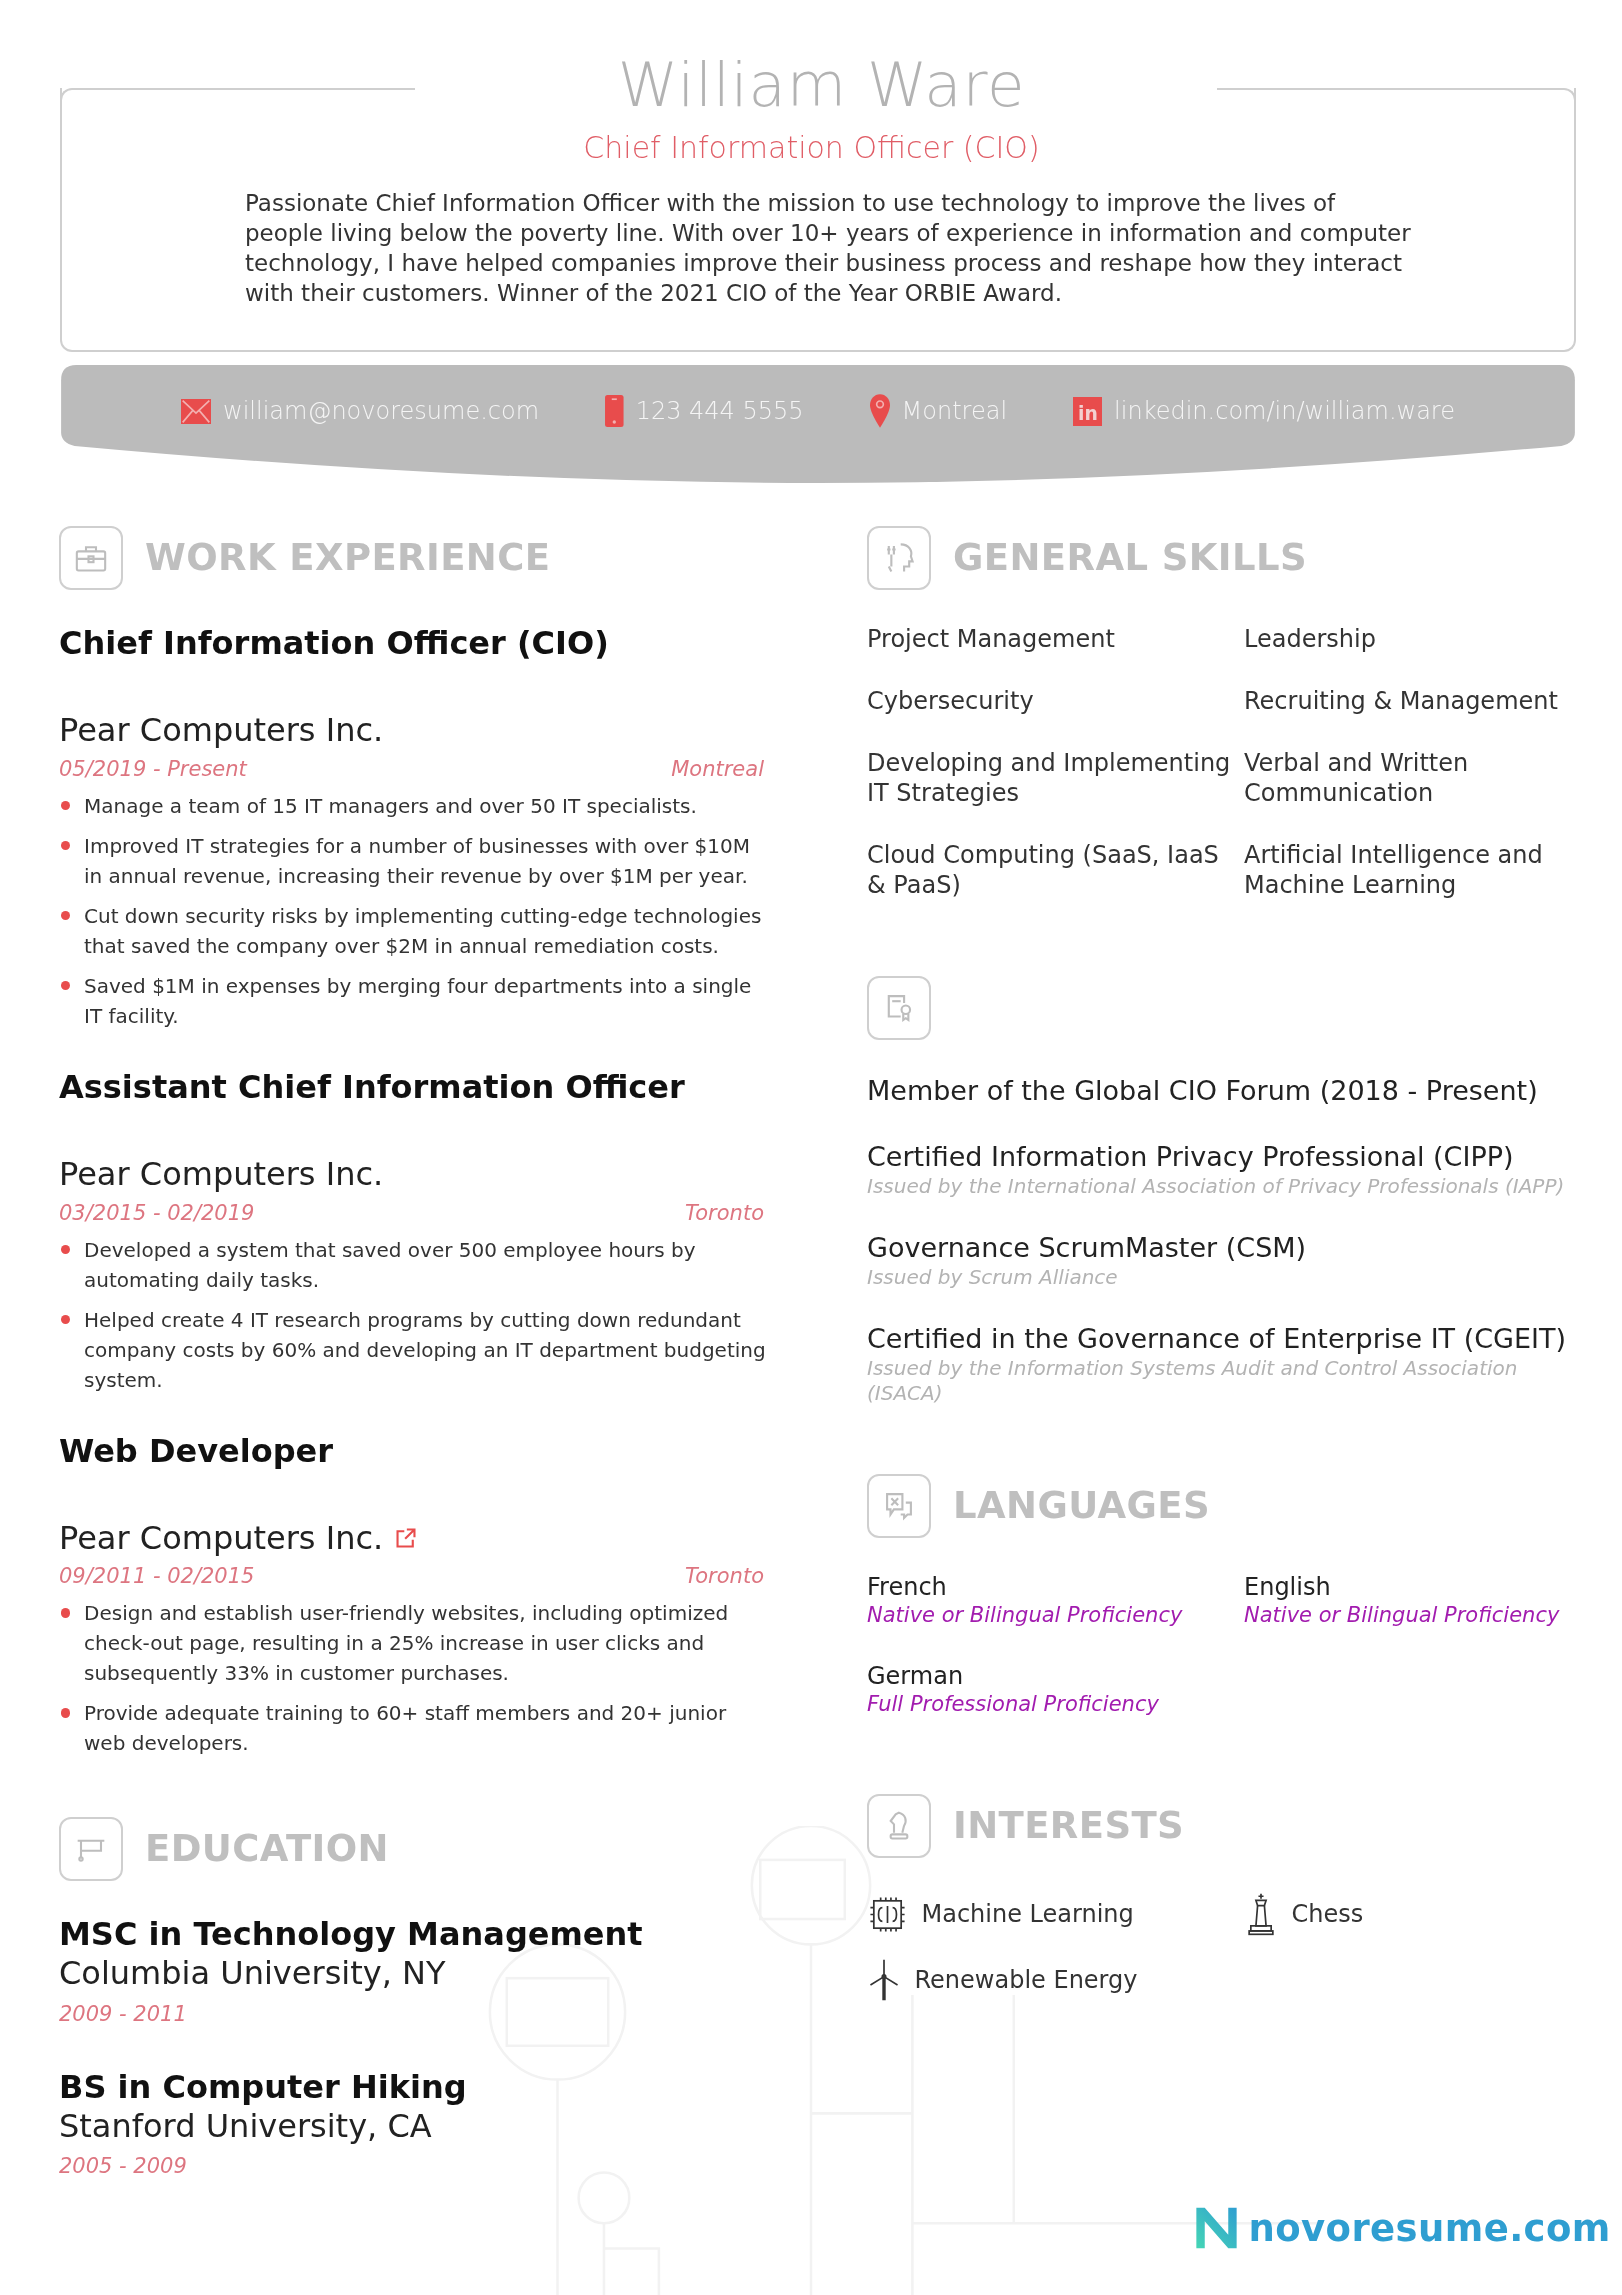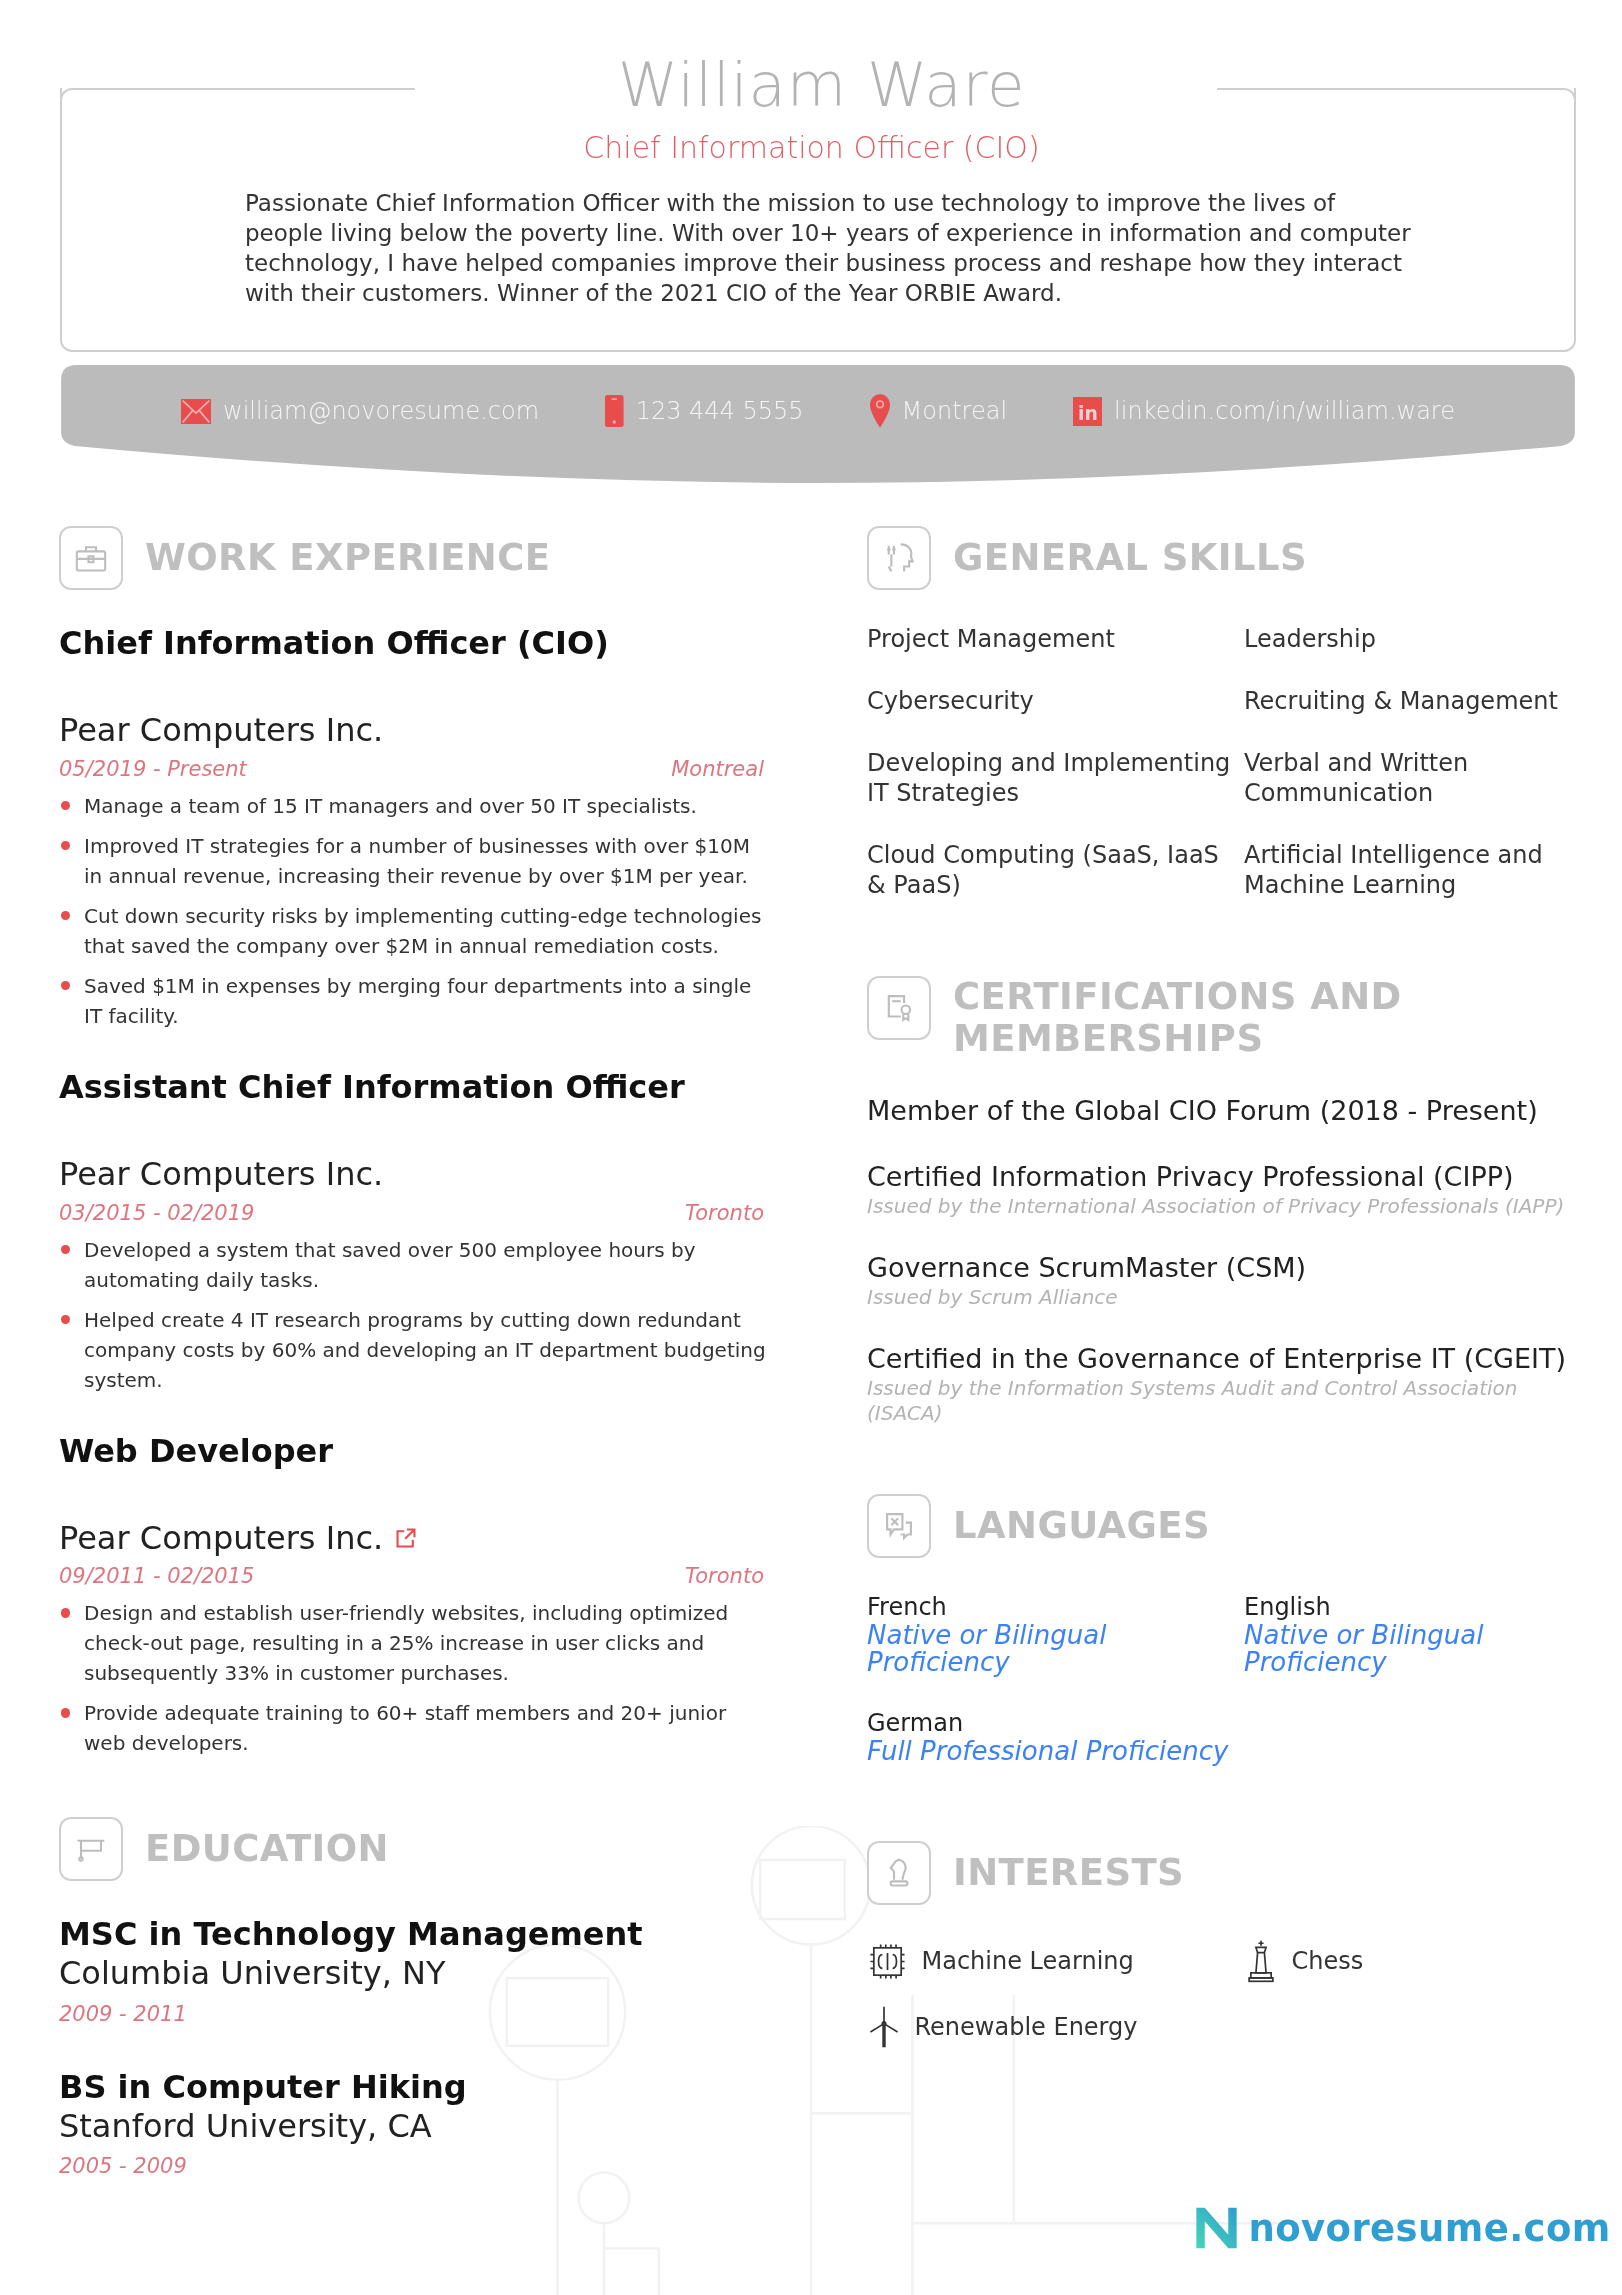--- a/index.html
+++ b/index.html
@@ -59,21 +59,21 @@
 
   .skills-grid { display: grid; grid-template-columns: 377px 333px; row-gap: 32px; margin-bottom: 76px; }
   .skill { font-size: 24px; line-height: 30px; color: #333; }
 
   .cert { margin-bottom: 32px; }
   .cert-title { font-size: 27px; color: #222; line-height: 34px; }
   .cert-issuer { font-size: 20px; font-style: italic; color: #b3b3b3; line-height: 25px; }
 
   .lang-grid { display: grid; grid-template-columns: 377px 333px; row-gap: 32px; margin-bottom: 76px; }
   .lang-name { font-size: 24px; color: #222; line-height: 30px; }
-  .lang-level { font-size: 26px; font-style: italic; color: #3b82f6; line-height: 27px; }
+  .lang-level { font-size: 21px; font-style: italic; color: #a21caf; line-height: 27px; }
 
   .interest-grid { display: grid; grid-template-columns: 377px 333px; row-gap: 22px; }
   .interest { display: flex; align-items: center; gap: 13.5px; font-size: 24px; color: #333; height: 44px; }
 
   .brand { position: absolute; left: 1193px; top: 2206px; display: flex; align-items: center; gap: 8.5px; }
   .brand-text { font-size: 37px; font-weight: bold; color: #2f9ed1; letter-spacing: 0.4px; }
 </style>
 </head>
 <body>
 
@@ -238,21 +238,20 @@
 
   <div class="section-head" style="align-items:flex-start;">
     <div class="section-icon">
       <svg width="34" height="34" viewBox="0 0 40 40" fill="none" stroke="#bdbdbd" stroke-width="2.5">
           <path d="M22 30 H8 V6 H26 V14"></path>
           <path d="M12 12 H22"></path>
           <circle cx="28" cy="22" r="5"></circle>
           <path d="M25 27 V34 L28 32 L31 34 V27"></path>
         </svg>
     </div>
-    <div class="section-title" style="width:473px;">CERTIFICATIONS AND MEMBERSHIPS</div>
   </div>
   <div style="margin-bottom:68px;">
     <div class="cert">
       <div class="cert-title">Member of the Global CIO Forum (2018 - Present)</div>
     </div>
     <div class="cert">
       <div class="cert-title">Certified Information Privacy Professional (CIPP)</div>
       <div class="cert-issuer">Issued by the International Association of Privacy Professionals (IAPP)</div>
     </div>
     <div class="cert">

